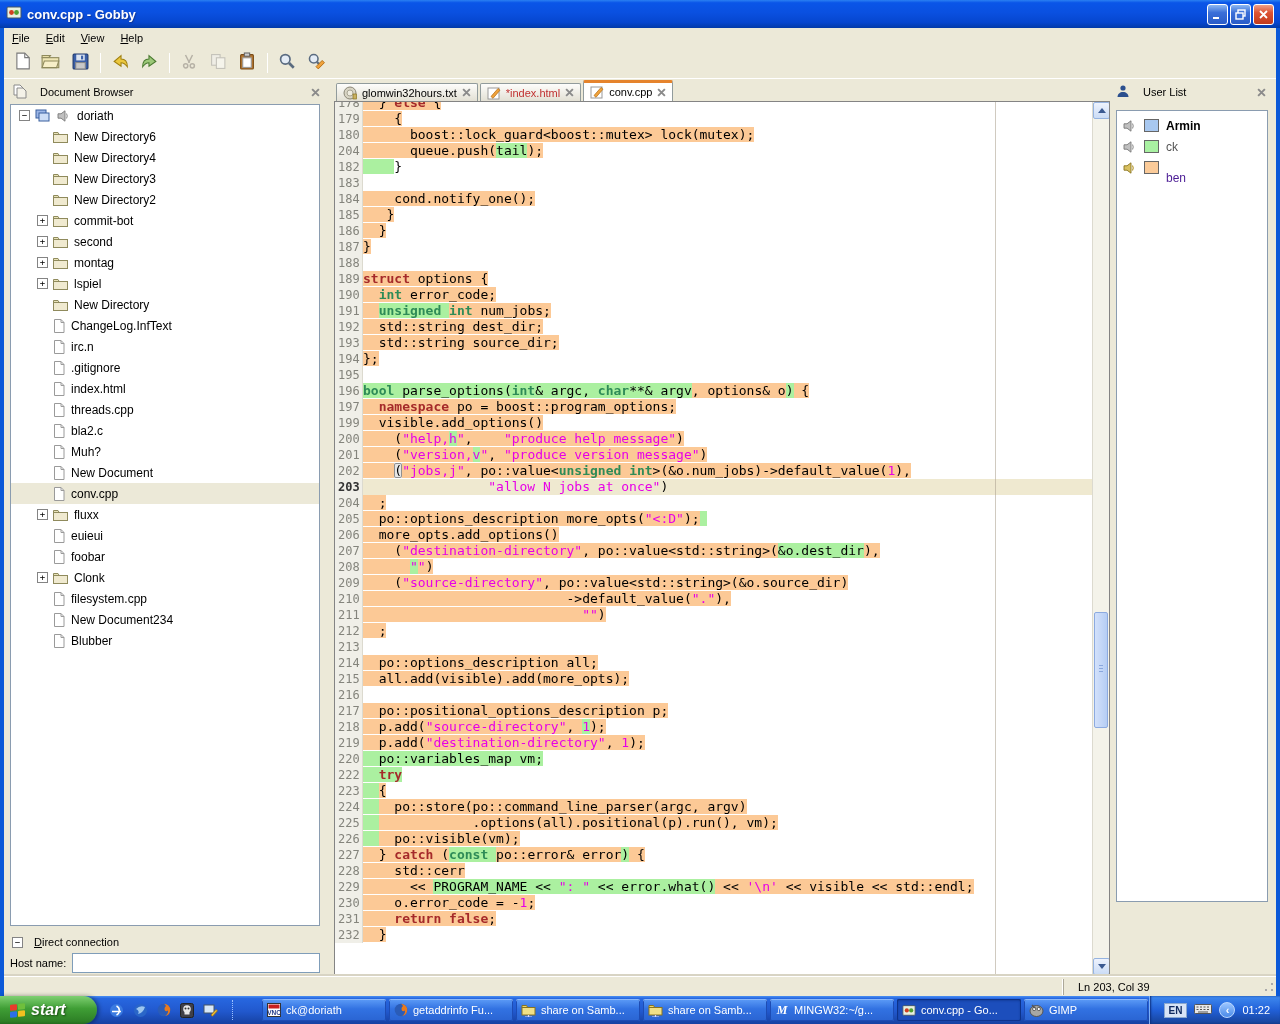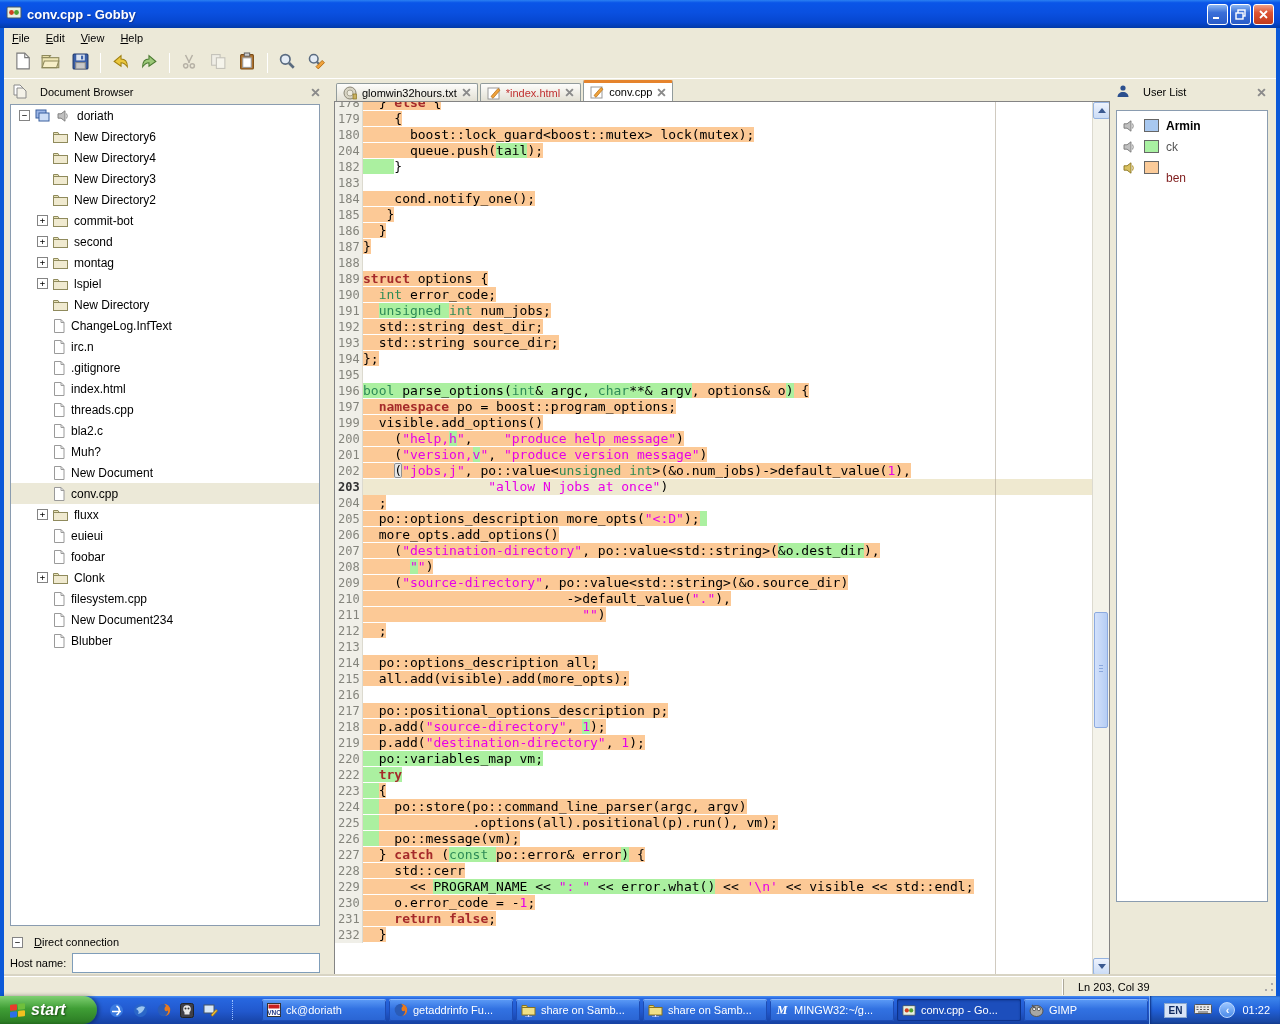--- a/index.html
+++ b/index.html
@@ -50,21 +50,21 @@
   .rowsin{transform:translateY(-7px);}
   .crow{display:flex;height:16px;}
   .lnum{width:28px;flex:none;background:#f0efe8;border-right:1px solid #dcdacf;color:#84847c;font:12px/16px "DejaVu Sans Mono",monospace;padding-left:3px;}
   .crow.cur .lnum{color:#333;font-weight:bold;}
   .ctext{flex:1;font:13px/16px "DejaVu Sans Mono",monospace;white-space:pre;color:#000;}
   .crow.cur .ctext{background:#efe9d0;}
   .seg{white-space:pre;}
   .o{background:#fcc996;}
   .g{background:#abf0a0;}
   .k{color:#a52a2a;font-weight:bold;}
-  .t{color:#2e8b57;font-weight:normal;}
+  .t{color:#2e8b57;font-weight:bold;}
   .s{color:#e700e7;}
   .cbox{background:#e6e6e6;box-shadow:inset 0 0 0 1px #909090;border-radius:2px;}
   .marginline{position:absolute;left:660px;top:0;bottom:0;width:1px;background:rgba(170,158,140,.55);}
   
   .vsb{position:absolute;right:0;top:0;bottom:0;width:17px;background:#f4f3ea;border-left:1px solid #dcdacf;}
   .sbtn{position:absolute;left:0;width:17px;height:17px;background:linear-gradient(180deg,#eef3fd,#cbdcf6);border:1px solid #95b3e0;border-radius:2px;display:flex;align-items:center;justify-content:center;}
   .sbtn.up{top:0;} .sbtn.down{bottom:0;}
   .arrow{width:0;height:0;border-left:4px solid transparent;border-right:4px solid transparent;}
   .arrow.u{border-bottom:5px solid #3b5a92;} .arrow.d{border-top:5px solid #3b5a92;}
   .thumb{position:absolute;left:1px;right:1px;top:510px;height:116px;background:linear-gradient(90deg,#d3e1fb,#b5cdf4);border:1px solid #8caae0;border-radius:2px;}
@@ -741,21 +741,21 @@
               <div class="crow">
                 <span class="lnum">224</span>
                 <span class="ctext"><span class="seg g">  </span><span class="seg o">  po::store(po::command_line_parser(argc, argv)</span></span>
               </div>
               <div class="crow">
                 <span class="lnum">225</span>
                 <span class="ctext"><span class="seg g">  </span><span class="seg o">            .options(all).positional(p).run(), vm);</span></span>
               </div>
               <div class="crow">
                 <span class="lnum">226</span>
-                <span class="ctext"><span class="seg g">  </span><span class="seg o">  po::message(vm);</span></span>
+                <span class="ctext"><span class="seg g">  </span><span class="seg o">  po::visible(vm);</span></span>
               </div>
               <div class="crow">
                 <span class="lnum">227</span>
                 <span class="ctext"><span class="seg o">  } </span><span class="seg o k">catch</span><span class="seg o"> (</span><span class="seg g t">const </span><span class="seg o">po::error&amp; error</span><span class="seg g">)</span><span class="seg o"> {</span></span>
               </div>
               <div class="crow">
                 <span class="lnum">228</span>
                 <span class="ctext"><span class="seg o">    std::cerr</span></span>
               </div>
               <div class="crow">
@@ -824,21 +824,21 @@
             <span style="color: rgb(85, 85, 85);">ck</span>
           </div>
           <div class="urow">
             <span style="display: flex;">
               <svg width="14" height="12" viewBox="0 0 14 12">
                 <path d="M8 0.8 L4 3.8 H1 v4.4 h3 l4 3z" fill="#d8c060" stroke="#8a7420" stroke-width="0.9"></path>
                 <path d="M9.5 3.5 q1.5 2.5 0 5" fill="none" stroke="#b09020" stroke-width="1.1"></path>
               </svg>
             </span>
             <span class="swatch" style="background: rgb(251, 203, 153);"></span>
-            <span style="color: #7f1d1d; margin-top: 20px;">ben</span>
+            <span style="color: #4c1d95; margin-top: 20px;">ben</span>
           </div>
         </div>
     </div>
 
     <div class="statusbar">
       <span class="stat-left"></span>
       <span class="stat-pos">Ln 203, Col 39</span>
       <span class="grip"></span>
     </div>
   </div>

